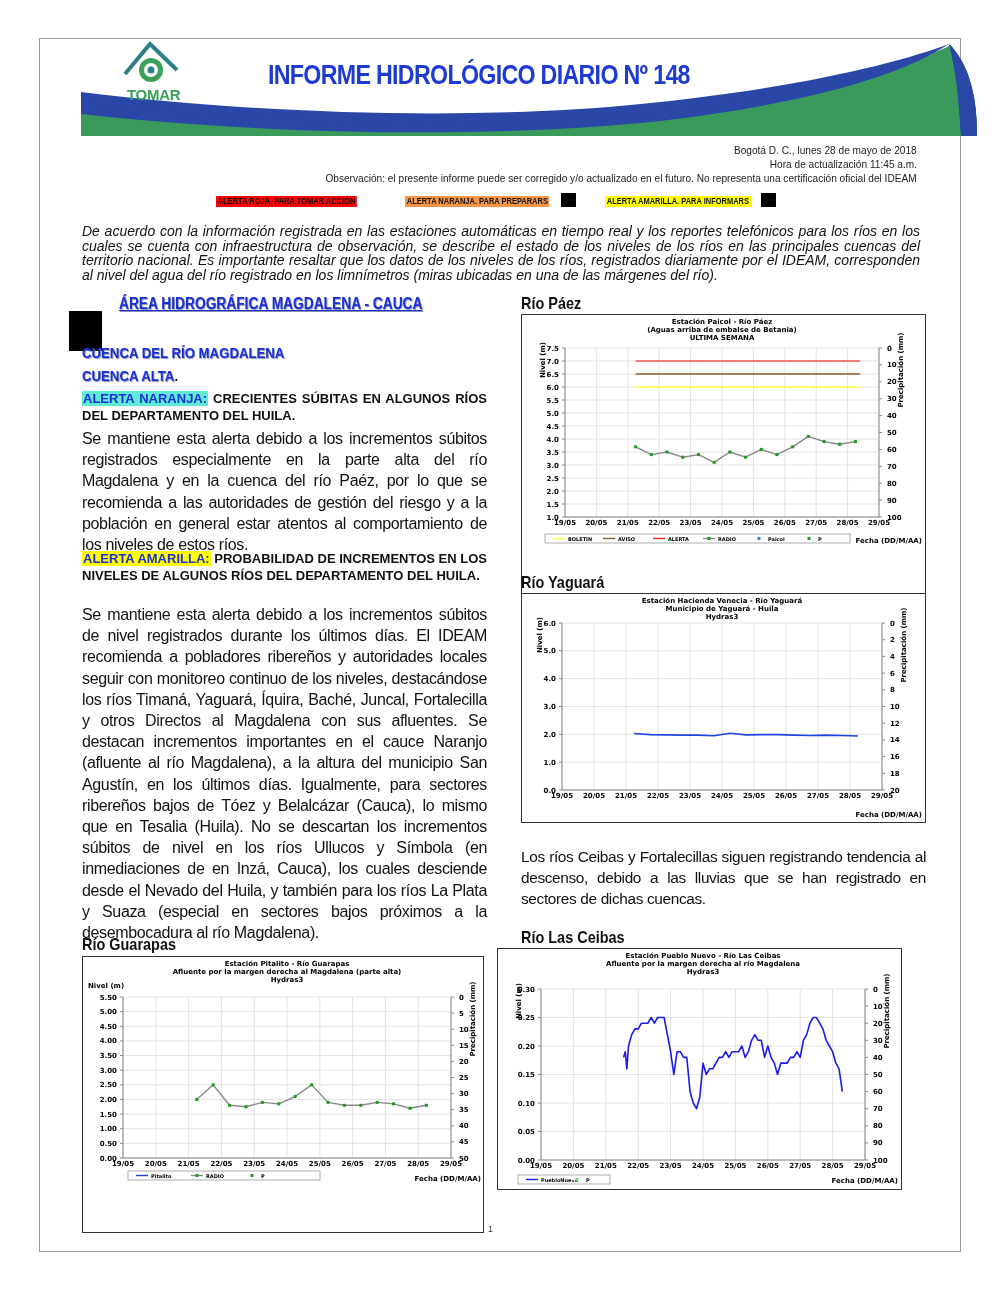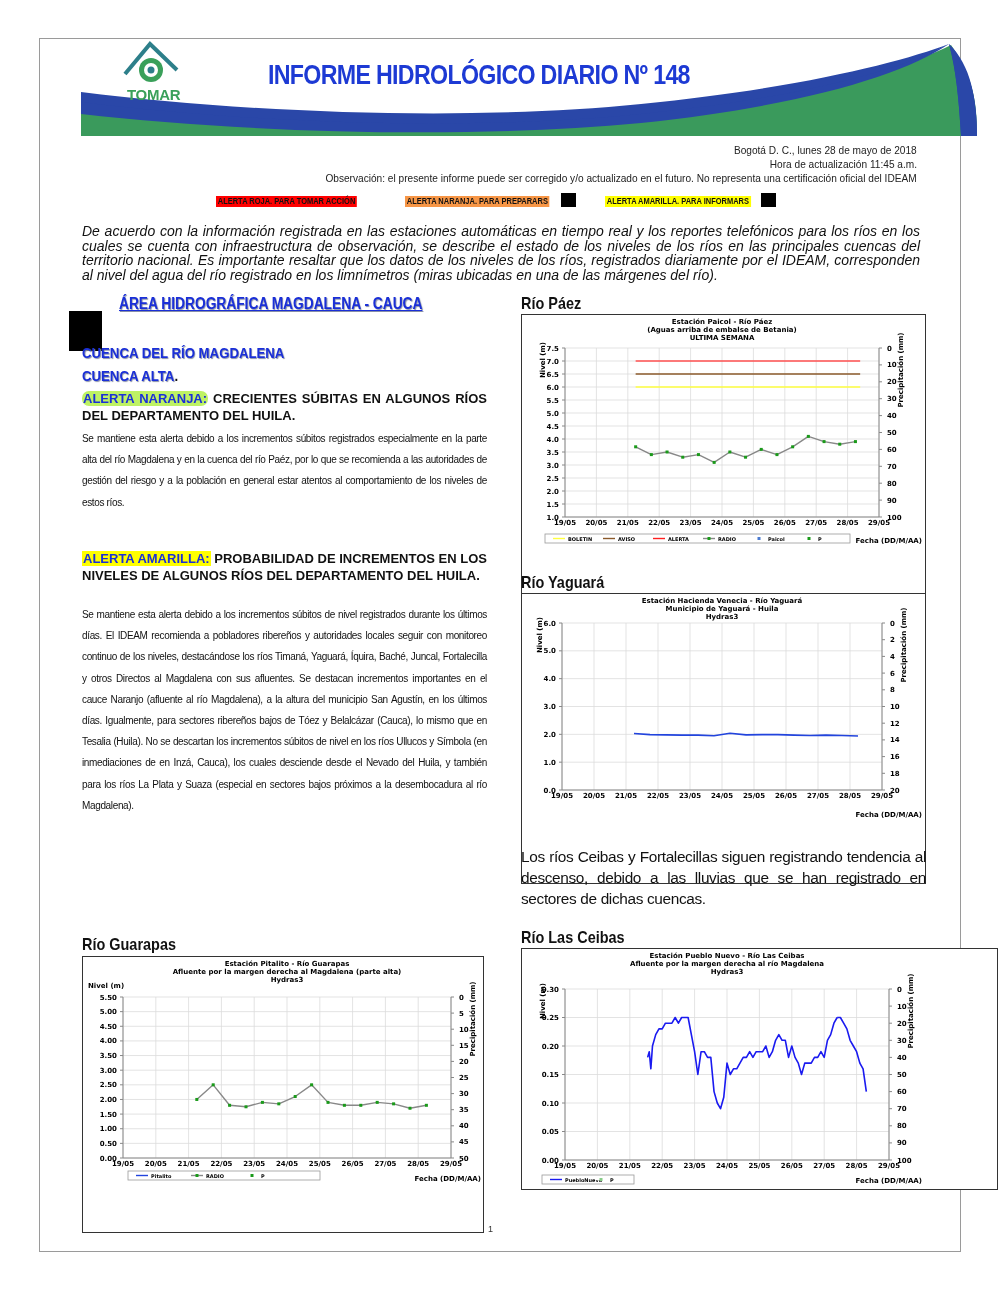--- a/index.html
+++ b/index.html
@@ -10,21 +10,21 @@
   .logo-text{position:absolute;left:127px;top:86px;font-weight:bold;font-size:15px;color:#3aa05a;letter-spacing:-0.3px;}
   .title{position:absolute;left:268px;top:60px;font-size:27px;font-weight:bold;color:#1d3ad4;letter-spacing:-0.8px;transform:scaleX(0.86);transform-origin:left center;white-space:nowrap;}
   .meta{position:absolute;right:83px;font-size:11px;color:#222;text-align:right;white-space:nowrap;transform:scaleX(0.92);transform-origin:right center;}
   .alert-tag{position:absolute;top:196px;font-size:8.5px;font-weight:bold;padding:0 2px;line-height:11px;white-space:nowrap;transform:scaleX(0.88);transform-origin:left center;}
   .blk{position:absolute;background:#000;}
   .intro{position:absolute;left:82px;top:224px;width:838px;font-size:14px;font-style:italic;line-height:14.5px;color:#111;text-align:justify;}
   .area-title{position:absolute;left:119px;top:295px;font-size:16px;font-weight:bold;color:#1a2fd8;text-decoration:underline;text-shadow:1px 1px 1px #8890a8;transform:scaleX(0.86);transform-origin:left center;white-space:nowrap;}
   .cuenca{position:absolute;left:82px;font-size:15px;font-weight:bold;color:#1a2fd8;text-shadow:1px 1px 1px #8890a8;transform:scaleX(0.88);transform-origin:left center;white-space:nowrap;}
   .alert-head{position:absolute;left:82px;width:405px;font-size:13px;font-weight:bold;line-height:17px;text-align:justify;}
   .alert-head .hl{padding:0 1px;}
-  .body-text{position:absolute;left:82px;width:405px;font-size:10px;line-height:21.2px;text-align:justify;color:#111;letter-spacing:-0.35px;}
+  .body-text{position:absolute;left:82px;width:405px;font-size:16px;line-height:21.2px;text-align:justify;color:#111;letter-spacing:-0.35px;}
   .sec-title{position:absolute;font-size:17px;font-weight:bold;color:#111;transform:scaleX(0.85);transform-origin:left center;white-space:nowrap;}
   .chart{position:absolute;border:1.5px solid #333;background:#fff;box-sizing:border-box;}
   .chart svg{position:absolute;left:0;top:0;}
   .ct{font-family:"DejaVu Sans",sans-serif;font-weight:bold;}
   .right-text{position:absolute;left:521px;top:846px;width:405px;font-size:15.4px;line-height:21.2px;text-align:justify;letter-spacing:-0.35px;}
   .pagenum{position:absolute;left:488px;top:1224px;font-size:9px;color:#333;}
 </style>
 </head>
 <body>
 
@@ -59,21 +59,21 @@
 <div class="alert-tag" style="left:605px;background:#ffff00;">ALERTA AMARILLA. PARA INFORMARS</div>
 <div class="blk" style="left:761px;top:193px;width:15px;height:14px;"></div>
 
 <div class="intro">De acuerdo con la información registrada en las estaciones automáticas en tiempo real y los reportes telefónicos para los ríos en los cuales se cuenta con infraestructura de observación, se describe el estado de los niveles de los ríos en las principales cuencas del territorio nacional. Es importante resaltar que los datos de los niveles de los ríos, registrados diariamente por el IDEAM, corresponden al nivel del agua del río registrado en los limnímetros (miras ubicadas en una de las márgenes del río).</div>
 
 <div class="area-title">ÁREA HIDROGRÁFICA MAGDALENA - CAUCA</div>
 <div class="blk" style="left:69px;top:311px;width:33px;height:40px;"></div>
 <div class="cuenca" style="top:344px;">CUENCA DEL RÍO MAGDALENA</div>
 <div class="cuenca" style="top:367px;"><span>CUENCA ALTA</span><span style="color:#111;text-shadow:none;">.</span></div>
 
-<div class="alert-head" style="top:390px;"><span class="hl" style="background:#bef264;color:#1a2fd8;border-radius:7px;">ALERTA NARANJA:</span><span> CRECIENTES SÚBITAS EN ALGUNOS RÍOS DEL DEPARTAMENTO DEL HUILA.</span></div>
+<div class="alert-head" style="top:390px;"><span class="hl" style="background:#5eead4;color:#1a2fd8;">ALERTA NARANJA:</span><span> CRECIENTES SÚBITAS EN ALGUNOS RÍOS DEL DEPARTAMENTO DEL HUILA.</span></div>
 <div class="body-text" style="top:428px;">Se mantiene esta alerta debido a los incrementos súbitos registrados especialmente en la parte alta del río Magdalena y en la cuenca del río Paéz, por lo que se recomienda a las autoridades de gestión del riesgo y a la población en general estar atentos al comportamiento de los niveles de estos ríos.</div>
 
 <div class="alert-head" style="top:550px;"><span class="hl" style="background:#ffff00;color:#1a2fd8;">ALERTA AMARILLA:</span><span> PROBABILIDAD DE INCREMENTOS EN LOS NIVELES DE ALGUNOS RÍOS DEL DEPARTAMENTO DEL HUILA.</span></div>
 <div class="body-text" style="top:604px;">Se mantiene esta alerta debido a los incrementos súbitos de nivel registrados durante los últimos días. El IDEAM recomienda a pobladores ribereños y autoridades locales seguir con monitoreo continuo de los niveles, destacándose los ríos Timaná, Yaguará, Íquira, Baché, Juncal, Fortalecilla y otros Directos al Magdalena con sus afluentes. Se destacan incrementos importantes en el cauce Naranjo (afluente al río Magdalena), a la altura del municipio San Agustín, en los últimos días. Igualmente, para sectores ribereños bajos de Tóez y Belalcázar (Cauca), lo mismo que en Tesalia (Huila). No se descartan los incrementos súbitos de nivel en los ríos Ullucos y Símbola (en inmediaciones de en Inzá, Cauca), los cuales desciende desde el Nevado del Huila, y también para los ríos La Plata y Suaza (especial en sectores bajos próximos a la desembocadura al río Magdalena).</div>
 
 <div class="sec-title" style="left:82px;top:935px;">Río Guarapas</div>
 
 <div class="chart" style="left:82px;top:956px;width:402px;height:277px;">
   <svg id="svg-guarapas" width="402" height="233">
       <text x="204" y="9" text-anchor="middle" font-size="7" class="ct">Estación Pitalito - Río Guarapas</text>
@@ -323,21 +323,21 @@
       <line x1="231" y1="223.5" x2="243" y2="223.5" stroke="#fff" stroke-width="1.4"></line>
       <rect x="235.5" y="222" width="3" height="3" fill="#4a7ad0"></rect>
       <text x="246" y="225.5" font-size="5" class="ct">Paicol</text>
       <line x1="281" y1="223.5" x2="293" y2="223.5" stroke="#fff" stroke-width="1.4"></line>
       <rect x="285.5" y="222" width="3" height="3" fill="#1a9a1a"></rect>
       <text x="296" y="225.5" font-size="5" class="ct">P</text>
     </svg>
 </div>
 
 <div class="sec-title" style="left:521px;top:573px;">Río Yaguará</div>
-<div class="chart" style="left:521px;top:593px;width:405px;height:291px;">
+<div class="chart" style="left:521px;top:593px;width:405px;height:230px;">
   <svg id="svg-yaguara" width="405" height="230">
       <text x="200" y="9" text-anchor="middle" font-size="7" class="ct">Estación Hacienda Venecia - Río  Yaguará</text>
       <text x="200" y="17" text-anchor="middle" font-size="7" class="ct" font-weight="bold">Municipio de Yaguará - Huila</text>
       <text x="200" y="25" text-anchor="middle" font-size="7" class="ct" font-weight="bold">Hydras3</text>
       <line x1="40" y1="29" x2="40" y2="196" stroke="#dcdcdc" stroke-width="0.8"></line>
       <text x="40" y="204" text-anchor="middle" font-size="7" class="ct">19/05</text>
       <line x1="72" y1="29" x2="72" y2="196" stroke="#dcdcdc" stroke-width="0.8"></line>
       <text x="72" y="204" text-anchor="middle" font-size="7" class="ct">20/05</text>
       <line x1="104" y1="29" x2="104" y2="196" stroke="#dcdcdc" stroke-width="0.8"></line>
       <text x="104" y="204" text-anchor="middle" font-size="7" class="ct">21/05</text>
@@ -406,21 +406,21 @@
       <text x="0" y="0" font-size="7" class="ct" text-anchor="middle" transform="translate(20,41) rotate(-90)">Nivel (m)</text>
       <text x="0" y="0" font-size="7" class="ct" text-anchor="middle" transform="translate(384,51) rotate(-90)">Precipitación (mm)</text>
       <text x="400" y="223" text-anchor="end" font-size="7" class="ct">Fecha (DD/M/AA)</text>
       <polyline points="112,139.49833333333333 128,140.61166666666668 144,140.89 160,141.16833333333332 176,141.16833333333332 192,141.725 208,139.22 224,140.89 240,140.61166666666668 256,140.61166666666668 272,141.16833333333332 288,141.44666666666666 304,141.16833333333332 320,141.44666666666666 336,142.00333333333333" fill="none" stroke="#2244dd" stroke-width="1.6" stroke-linejoin="round"></polyline>
     </svg>
 </div>
 
 <div class="right-text">Los ríos Ceibas y Fortalecillas siguen registrando  tendencia al descenso, debido a las lluvias que se han registrado en sectores de dichas cuencas.</div>
 
 <div class="sec-title" style="left:521px;top:928px;">Río Las Ceibas</div>
-<div class="chart" style="left:521px;top:948px;width:477px;height:242px;">
+<div class="chart" style="left:497px;top:948px;width:405px;height:242px;">
   <svg id="svg-ceibas" width="405" height="242">
       <text x="205" y="9" text-anchor="middle" font-size="7" class="ct">Estación Pueblo Nuevo - Río Las Ceibas</text>
       <text x="205" y="17" text-anchor="middle" font-size="7" class="ct" font-weight="bold">Afluente por la margen derecha al río Magdalena</text>
       <text x="205" y="25" text-anchor="middle" font-size="7" class="ct" font-weight="bold">Hydras3</text>
       <line x1="43" y1="40" x2="43" y2="211" stroke="#dcdcdc" stroke-width="0.8"></line>
       <text x="43" y="219" text-anchor="middle" font-size="7" class="ct">19/05</text>
       <line x1="75.4" y1="40" x2="75.4" y2="211" stroke="#dcdcdc" stroke-width="0.8"></line>
       <text x="75.4" y="219" text-anchor="middle" font-size="7" class="ct">20/05</text>
       <line x1="107.8" y1="40" x2="107.8" y2="211" stroke="#dcdcdc" stroke-width="0.8"></line>
       <text x="107.8" y="219" text-anchor="middle" font-size="7" class="ct">21/05</text>

